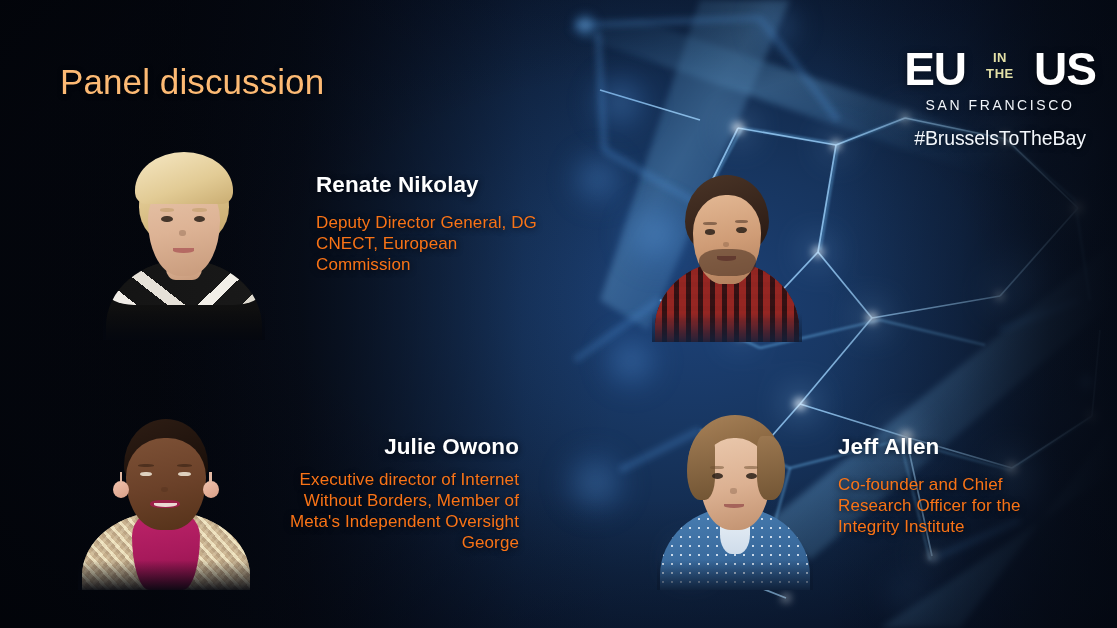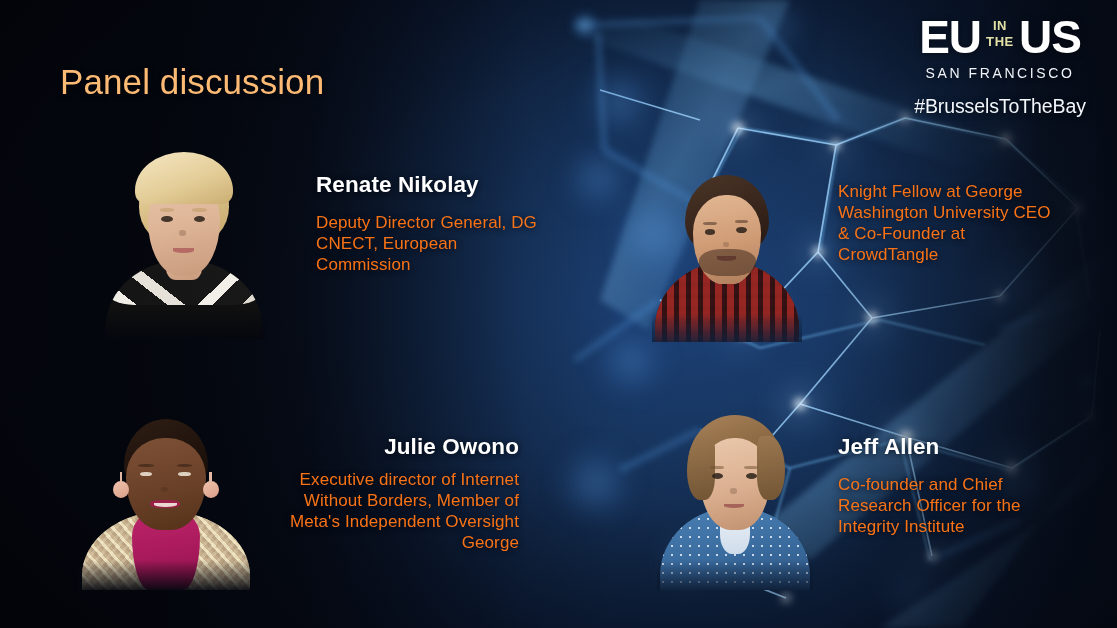--- a/index.html
+++ b/index.html
@@ -57,21 +57,21 @@
     position:absolute; left:60px; top:62px;
     font-size:35px; font-weight:400; letter-spacing:.1px;
     color:#fdba74; text-shadow:0 1px 5px rgba(0,0,0,.55);
     white-space:nowrap;
   }
 
   
   .logo { position:absolute; right:22px; top:14px; width:190px; text-align:center; }
   .logo-row {
     display:flex; align-items:flex-start; justify-content:center;
-    gap:5px; line-height:1;
+    gap:20px; line-height:1;margin-top:32px;
   }
   .logo-big {
     font-size:46px; font-weight:700; color:#ffffff; letter-spacing:-1px;
     text-shadow:0 1px 7px rgba(0,0,0,.5);
   }
   .logo-mid {
     display:flex; flex-direction:column; align-items:center;
     padding-top:5px; gap:3px;
   }
   .logo-mid span {
@@ -380,21 +380,20 @@
         <div class="pt-brow" style="left:55%;top:33%;background:#3c2519;"></div>
         <div class="pt-eye" style="left:35%;top:38%;"></div>
         <div class="pt-eye" style="left:56%;top:37%;"></div>
         <div class="pt-nose" style="left:47%;top:45%;"></div>
         <div class="pt-mouth" style="left:43%;top:53%;background:#8e5248;"></div>
         <div style="position:absolute;left:31%;top:49%;width:38%;height:15%;border-radius:42%;background:rgba(58,36,24,.52);"></div>
         <div class="fade-bottom" style="background:linear-gradient(180deg,rgba(14,32,60,0),rgba(14,32,60,.85));"></div>
       </div>
     </div>
     <div class="p-text" style="left:838px;top:172px;width:215px;">
-      <div class="p-role tight">Knight Fellow at George Washington University CEO &amp; Co-Founder at CrowdTangle</div>
     </div>
   </div>
 
   <div class="panelist">
     <div class="portrait" style="left:78px;top:402px;width:176px;height:188px;">
       <div class="ph">
         <div class="pt-shoulders" style="height:42%;">
           <div class="tweed-pattern"></div>
           <div style="position:absolute;left:30%;top:-4%;width:40%;height:104%;border-radius:46% 46% 26% 26%/34% 34% 66% 66%;background:linear-gradient(172deg,#c0246b 0%,#a81a5c 55%,#8d1149 100%);"></div>
         </div>

